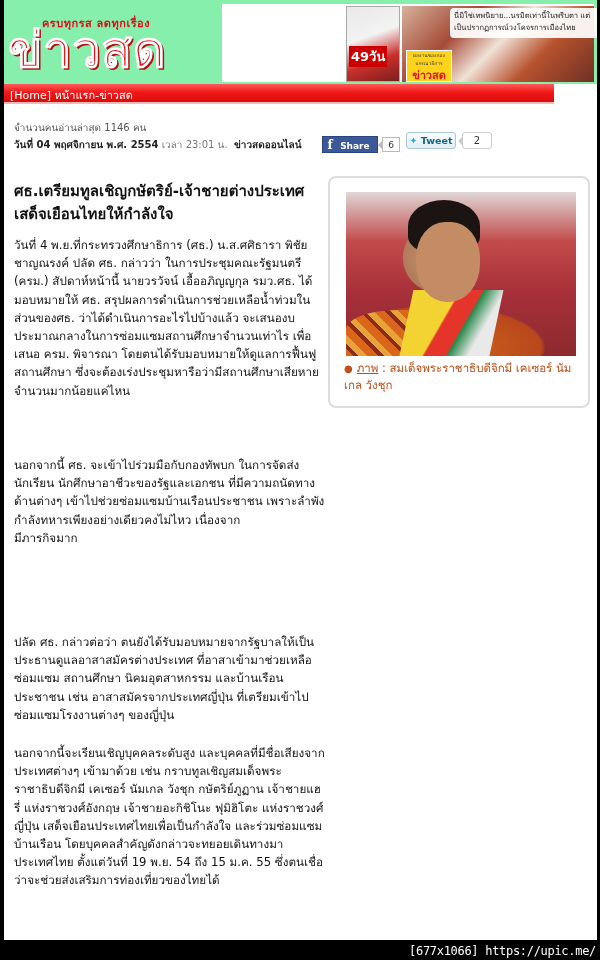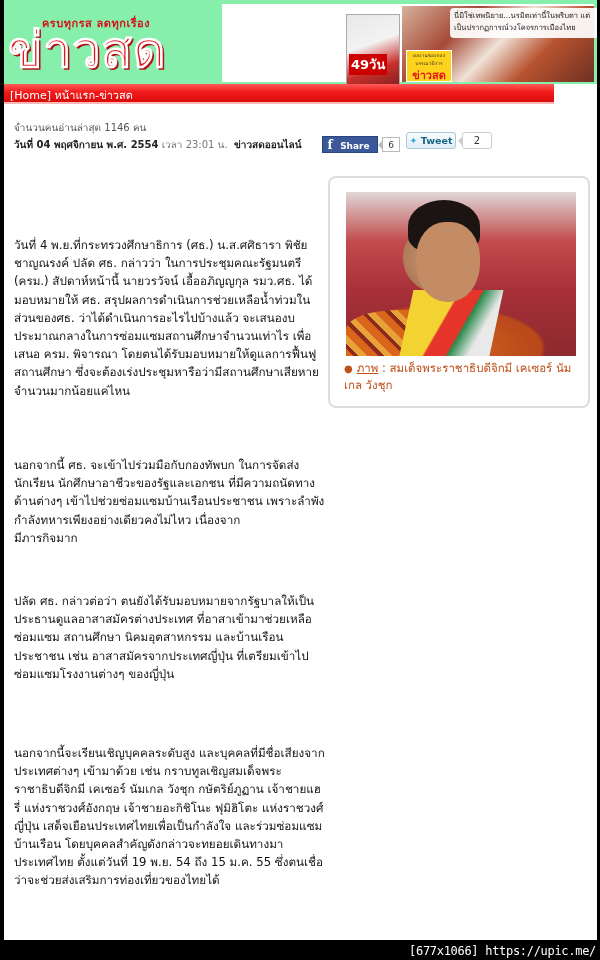--- a/index.html
+++ b/index.html
@@ -10,21 +10,21 @@
   .logo { position:absolute; left:2px; top:4px; width:185px; height:74px; }
   .logo-slogan { position:absolute; left:36px; top:10px; font-size:11px; font-weight:bold; color:#d4141b; letter-spacing:0.5px; white-space:nowrap; }
   .logo-main { position:absolute; left:2px; top:18px; font-size:50px; font-weight:900; color:#e2141c; line-height:56px; letter-spacing:1px; white-space:nowrap;
      -webkit-text-stroke:1px #fff; text-shadow:0 0 0 #a00, 2px 2px 0 #b30f15; }
   .promo { position:absolute; left:218px; top:4px; width:372px; height:78px; background:#fff; }
   .promo-box { position:absolute; left:0; top:0; width:122px; height:78px; }
   .promo-title { position:absolute; left:4px; top:1px; width:116px; height:20px; background:#e32019; color:#fff; font-weight:900; font-size:14px; line-height:20px; text-align:center; border-radius:2px; }
   .promo-list { position:absolute; left:6px; top:26px; width:112px; height:50px; background:#ffe62e; border-radius:6px; padding:2px 4px; box-sizing:border-box; }
   .promo-list div { font-size:8px; line-height:11.5px; color:#222; white-space:nowrap; overflow:hidden; }
   .promo-list div::before { content:"●"; color:#d4141b; font-size:6px; margin-right:2px; }
-  .promo-book { position:absolute; left:124px; top:10px; width:52px; height:74px; background:linear-gradient(160deg,#e8e8e8 0%,#f3f3f3 40%,#c9302c 70%,#7c1f1d 100%); border:1px solid #aaa; }
+  .promo-book { position:absolute; left:124px; top:2px; width:52px; height:74px; background:linear-gradient(160deg,#e8e8e8 0%,#f3f3f3 40%,#c9302c 70%,#7c1f1d 100%); border:1px solid #aaa; }
   .promo-book span { position:absolute; left:2px; bottom:14px; color:#fff; font-weight:900; font-size:13px; background:#c00; padding:0 2px; }
   .promo-photo { position:absolute; left:180px; top:2px; width:192px; height:76px; background:linear-gradient(135deg,#d7b29c 0%,#a54a37 30%,#f0e2d7 50%,#b8532f 70%,#6f3024 100%); }
   .promo-caption { position:absolute; left:4px; top:2px; width:150px; height:30px; background:rgba(255,255,255,.92); font-size:7.5px; line-height:12px; color:#222; padding:2px 4px; box-sizing:border-box; border-radius:4px;margin-left:44px; }
   .promo-badge { position:absolute; left:4px; top:44px; width:44px; height:30px; background:#ffd21c; border:1px solid #fff; }
   .promo-badge small { display:block; font-size:5px; color:#333; text-align:center; line-height:8px; }
   .promo-badge b { display:block; font-size:11px; color:#e2141c; text-align:center; line-height:18px; font-weight:900; }
   
   .navbar { position:absolute; left:0; top:84px; width:550px; height:18px; background:linear-gradient(#ff5a5a 0%,#f21a1a 45%,#d90b0b 100%); border-bottom:2px solid #f8b8b8; }
   .navbar a { position:absolute; left:6px; top:2px; font-size:11px; color:#fff; text-decoration:none; white-space:nowrap; }
   
@@ -100,29 +100,30 @@
     <span>Share</span>
   </div>
   <div class="fb-count">6</div>
 
   <div class="tweet">
     <span style="color:#2aa9e0;">✦</span>
     <span>Tweet</span>
   </div>
   <div class="tweet-count">2</div>
 
+  <h1 class="headline" style="margin:0;">ศธ.เตรียมทูลเชิญกษัตริย์-เจ้าชายต่างประเทศเสด็จเยือนไทยให้กำลังใจ</h1>
 
   <div class="para" style="top:236px;">
     <span class="t"> วันที่ 4 พ.ย.ที่กระทรวงศึกษาธิการ (ศธ.) น.ส.ศศิธารา พิชัยชาญณรงค์ ปลัด ศธ. กล่าวว่า ในการประชุมคณะรัฐมนตรี (ครม.) สัปดาห์หน้านี้ นายวรวัจน์ เอื้ออภิญญกุล รมว.ศธ. ได้มอบหมายให้ ศธ. สรุปผลการดำเนินการช่วยเหลือน้ำท่วมในส่วนของศธ. ว่าได้ดำเนินการอะไรไปบ้างแล้ว จะเสนองบประมาณกลางในการซ่อมแซมสถานศึกษาจำนวนเท่าไร เพื่อเสนอ ครม. พิจารณา  โดยตนได้รับมอบหมายให้ดูแลการฟื้นฟูสถานศึกษา ซึ่งจะต้องเร่งประชุมหารือว่ามีสถานศึกษาเสียหายจำนวนมากน้อยแค่ไหน</span>
   </div>
   <div class="para" style="top:456px;">
     <span class="t"> นอกจากนี้ ศธ. จะเข้าไปร่วมมือกับกองทัพบก ในการจัดส่งนักเรียน นักศึกษาอาชีวะของรัฐและเอกชน ที่มีความถนัดทางด้านต่างๆ เข้าไปช่วยซ่อมแซมบ้านเรือนประชาชน เพราะลำพังกำลังทหารเพียงอย่างเดียวคงไม่ไหว เนื่องจาก
 มีภารกิจมาก</span>
   </div>
-  <div class="para" style="top:592px;">
+  <div class="para" style="top:633px;">
     <span class="t"> ปลัด ศธ. กล่าวต่อว่า ตนยังได้รับมอบหมายจากรัฐบาลให้เป็นประธานดูแลอาสาสมัครต่างประเทศ ที่อาสาเข้ามาช่วยเหลือซ่อมแซม สถานศึกษา นิคมอุตสาหกรรม และบ้านเรือนประชาชน เช่น  อาสาสมัครจากประเทศญี่ปุ่น ที่เตรียมเข้าไปซ่อมแซมโรงงานต่างๆ ของญี่ปุ่น</span>
   </div>
   <div class="para" style="top:744px;">
     <span class="t"> นอกจากนี้จะเรียนเชิญบุคคลระดับสูง และบุคคลที่มีชื่อเสียงจากประเทศต่างๆ เข้ามาด้วย เช่น กราบทูลเชิญสมเด็จพระราชาธิบดีจิกมี เคเซอร์ นัมเกล วังชุก กษัตริย์ภูฏาน เจ้าชายแฮรี่ แห่งราชวงศ์อังกฤษ เจ้าชายอะกิชิโนะ ฟุมิฮิโตะ แห่งราชวงศ์ญี่ปุ่น เสด็จเยือนประเทศไทยเพื่อเป็นกำลังใจ และร่วมซ่อมแซมบ้านเรือน โดยบุคคลสำคัญดังกล่าวจะทยอยเดินทางมาประเทศไทย ตั้งแต่วันที่ 19 พ.ย. 54 ถึง 15 ม.ค. 55 ซึ่งตนเชื่อว่าจะช่วยส่งเสริมการท่องเที่ยวของไทยได้</span>
   </div>
 
   <div class="photo-card">
     <div class="photo">
       <div class="robe"></div>
       <div class="scarf"></div>

